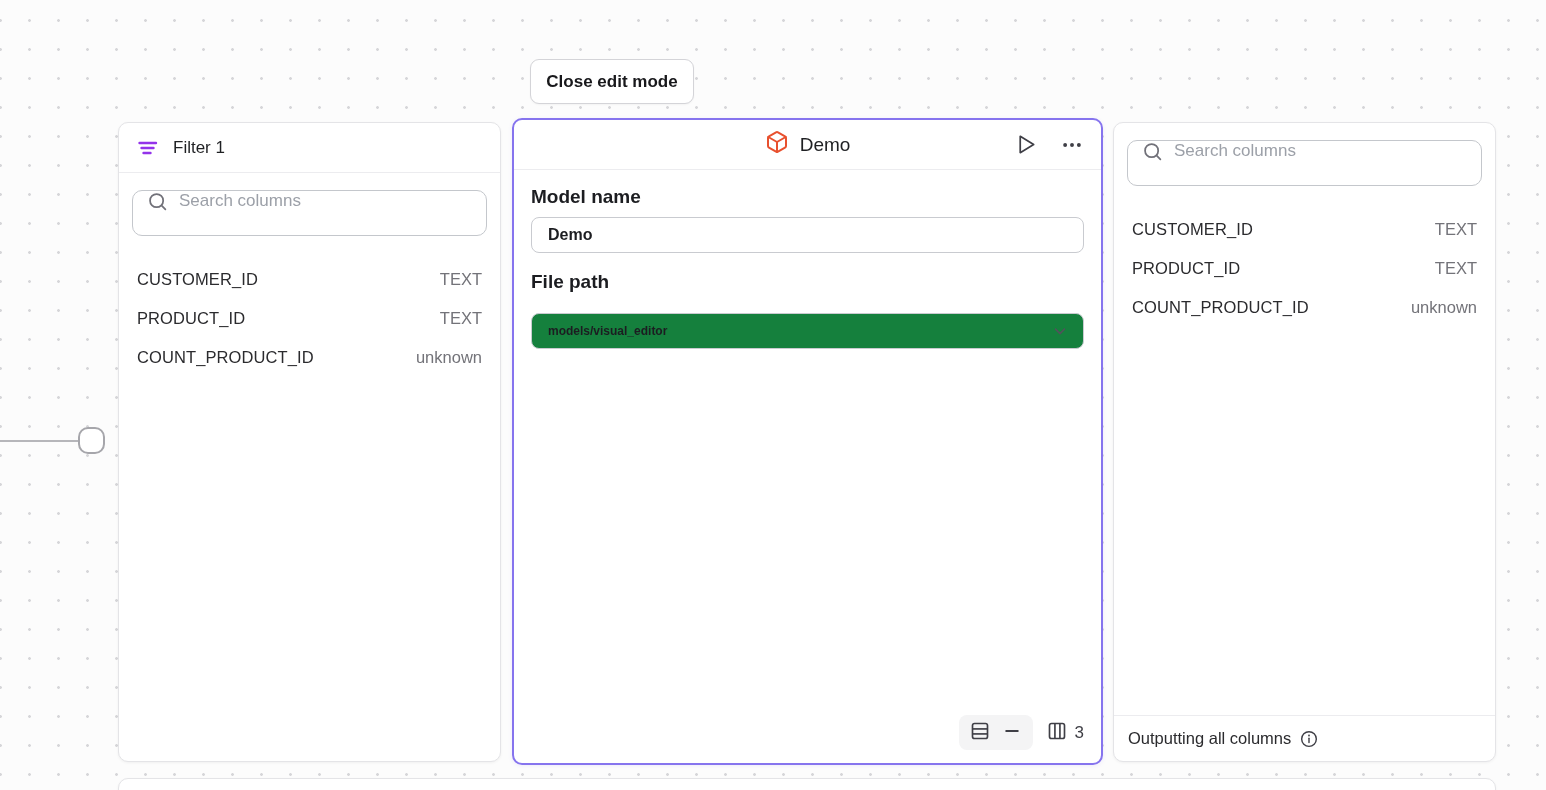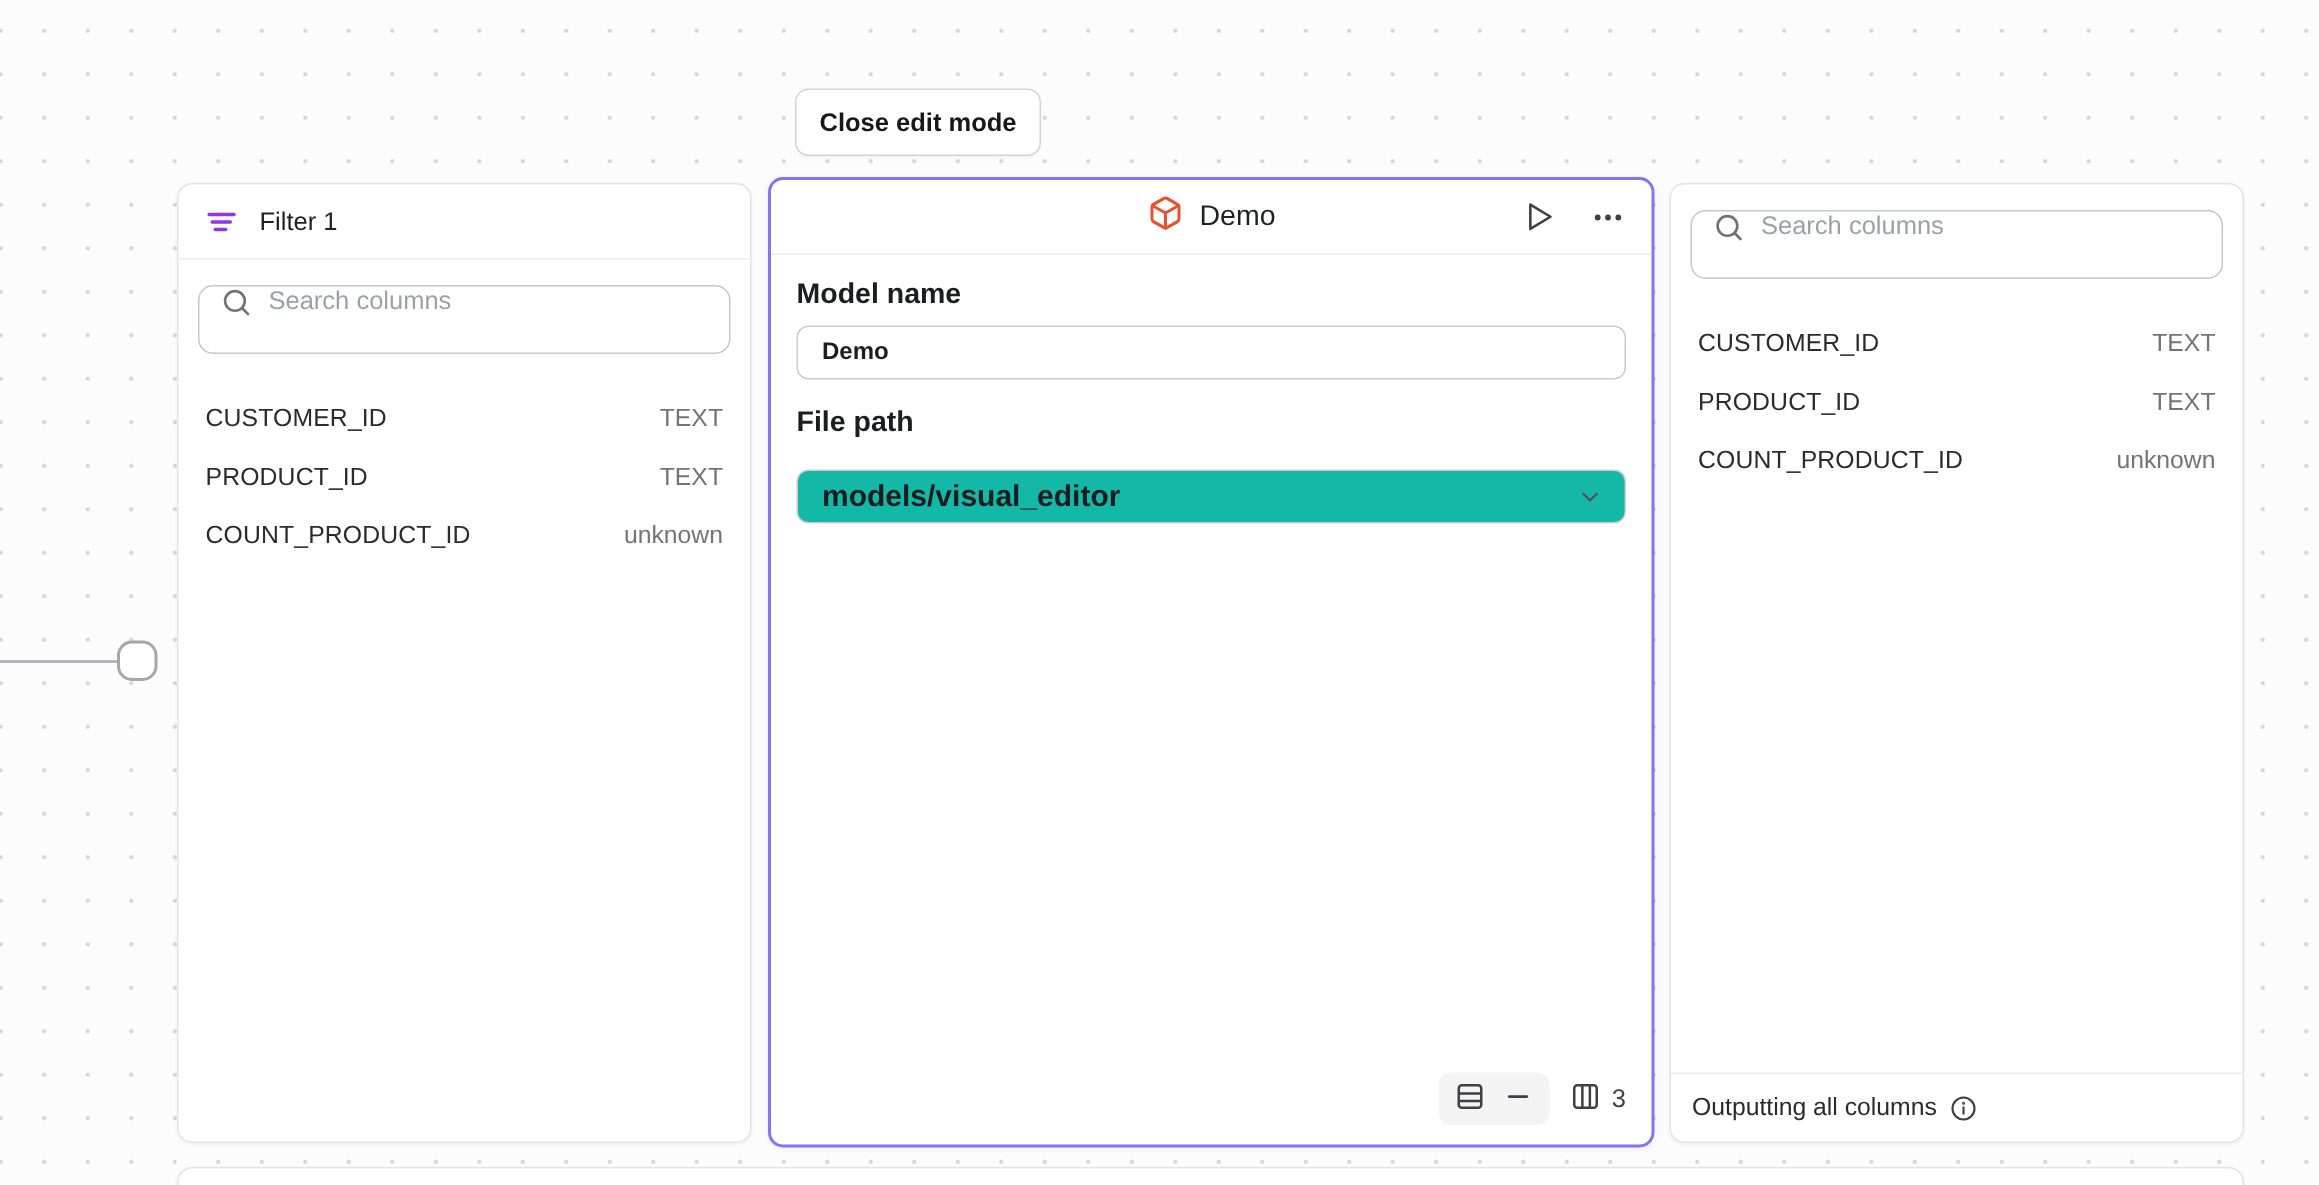--- a/index.html
+++ b/index.html
@@ -91,21 +91,21 @@
   .mid-body { padding: 16px 17px; }
   .field-label { font-size: 19px; font-weight: 600; color: #1c1d21; margin-bottom: 9px; }
   .text-input {
     width: 100%; height: 36px; border: 1px solid #c9cbd0; border-radius: 8px;
     padding: 0 16px; font-family: inherit; font-size: 16px; font-weight: 600;
     color: #1c1d21; background: #fff; outline: none; margin-bottom: 18px;
   }
   .select-input {
     width: 100%; height: 36px; border: 1px solid #c9cbd0; border-radius: 8px;
     padding: 0 14px 0 16px; display: flex; align-items: center;
-    font-size: 20px; font-weight: 600; color: #1c1d21; background: #14b8a6; cursor: pointer; margin-top: 20px;
+    font-size: 12px; font-weight: 600; color: #1c1d21; background: #15803d; cursor: pointer; margin-top: 20px;
   }
   .select-input .chev { margin-left: auto; display: flex; }
 
   .mid-footer {
     position: absolute; right: 17px; bottom: 13px;
     display: flex; align-items: center; gap: 14px;
   }
   .pill-toggle {
     display: flex; align-items: center; gap: 12px;
     background: #f4f4f5; border: none; border-radius: 8px;

